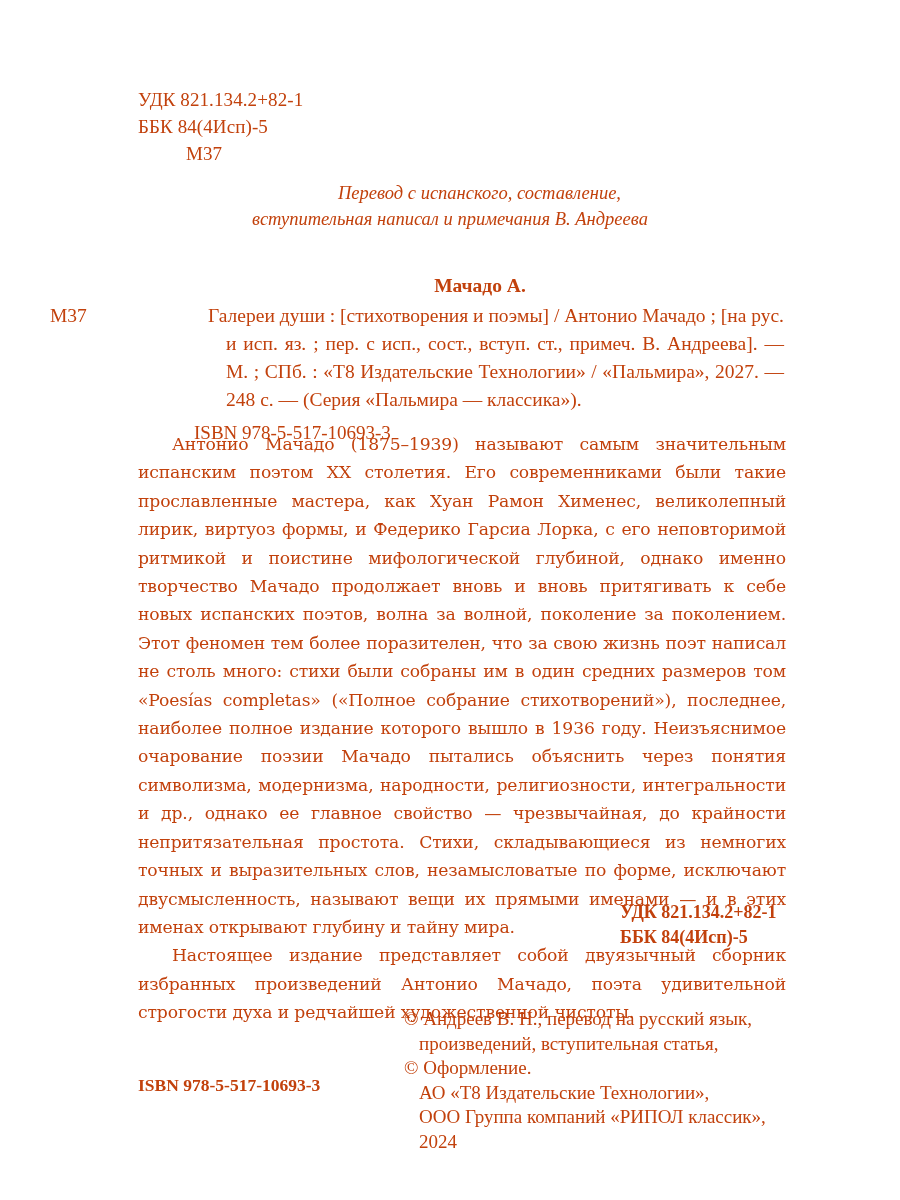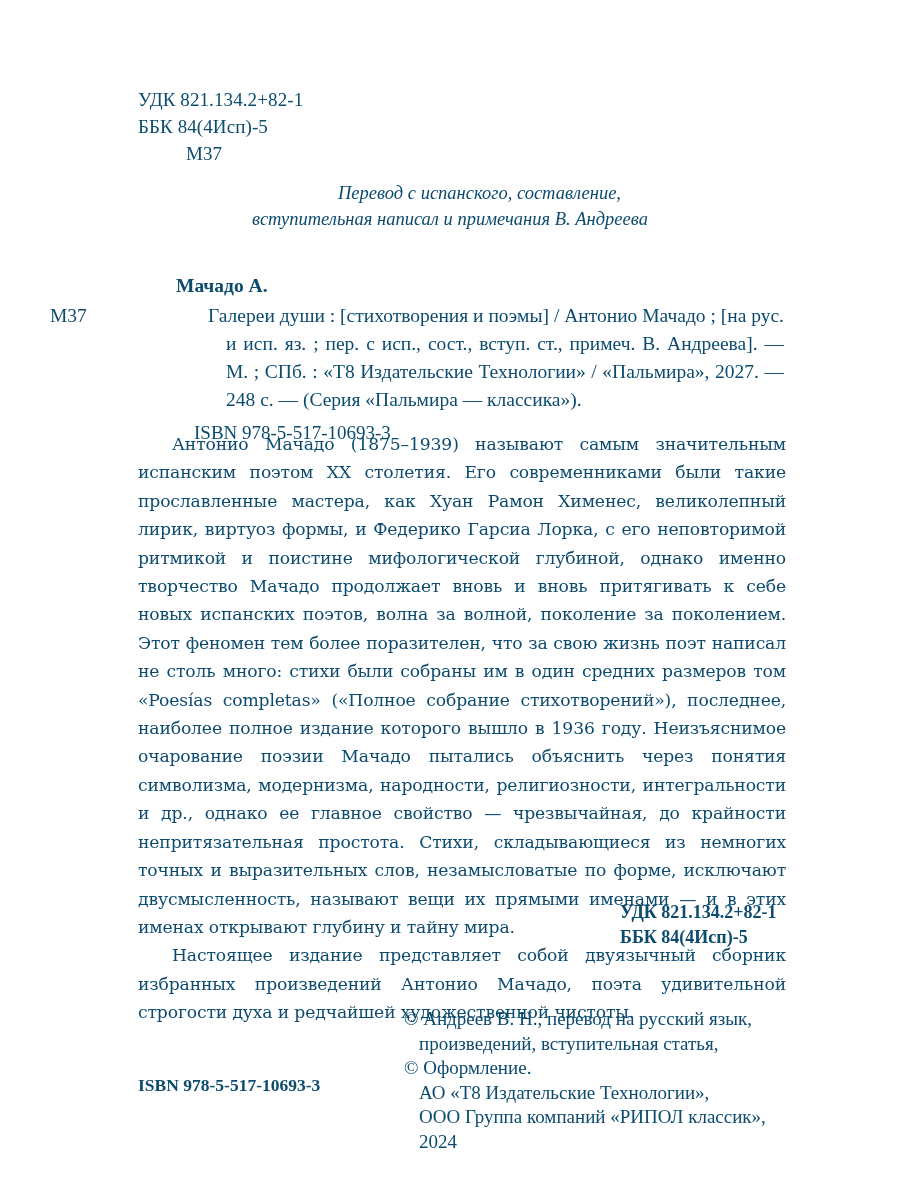--- a/index.html
+++ b/index.html
@@ -60,20 +60,21 @@
     width: 646px;
     font-family: "Liberation Serif", "DejaVu Serif", serif;
     font-size: 19.5px;
     line-height: 28px;
   }
   .biblio .author {
     font-weight: bold;
     padding-left: 38px;
     display: block;
     margin-bottom: 2px;
+    text-align: center;
   }
   .biblio .entry {
     display: block;
     text-indent: -88px;
     padding-left: 88px;
     text-align: justify;
     hyphens: manual;
   }
   .biblio .entry .sig {
     display: inline-block;
@@ -150,21 +151,21 @@
     font-family: "Liberation Serif", "DejaVu Serif", serif;
     font-weight: bold;
     font-size: 17.5px;
     line-height: 24px;
     white-space: nowrap;
   }
 </style>
 </head>
 <body>
 
-<div class="page" style="background: rgb(255, 255, 255); color: #0c4a6e; width: 900px; height: 1200px;">
+<div class="page" style="background: rgb(255, 255, 255); color: #c2410c; width: 900px; height: 1200px;">
 
   <div class="class-block">
     <span class="udk">УДК 821.134.2+82-1</span>
     <span class="bbk">ББК 84(4Исп)-5</span>
     <span class="code">М37</span>
   </div>
 
   <div class="credit">
     <span class="l1">Перевод с испанского, составление,</span>
     <span class="l2">вступительная написал и примечания В. Андреева</span>

